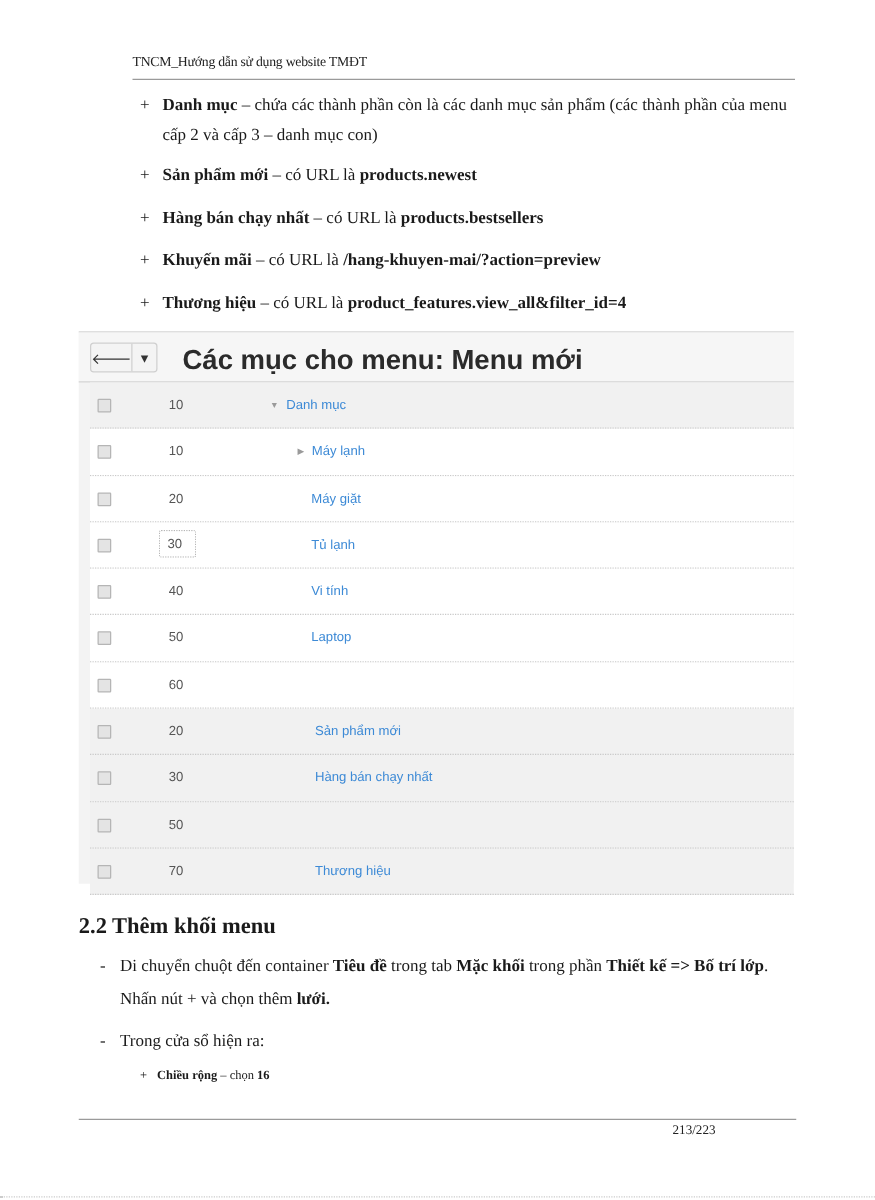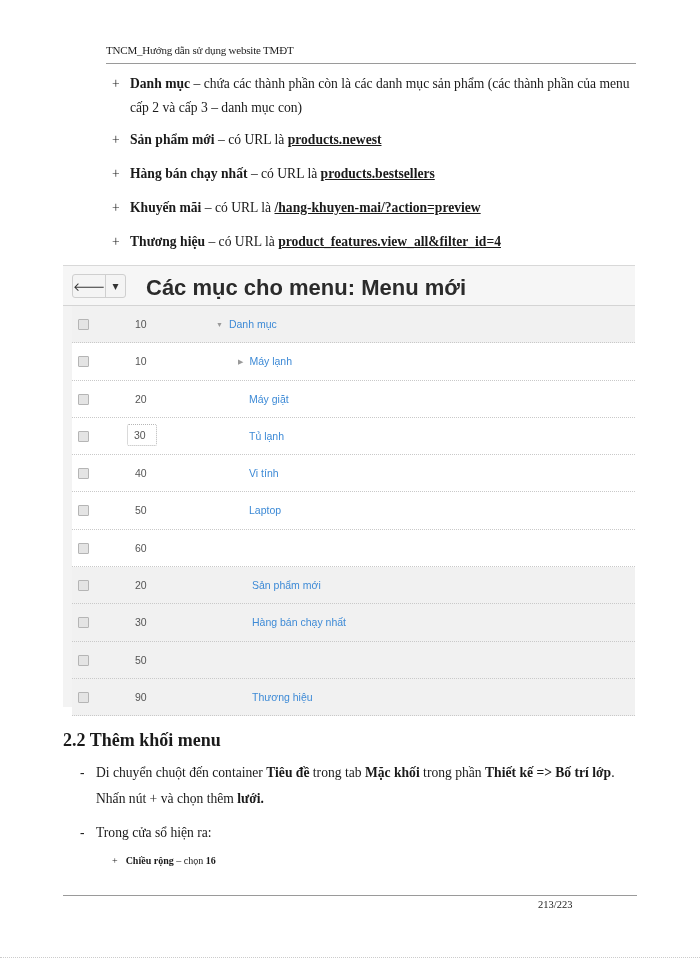--- a/index.html
+++ b/index.html
@@ -13,21 +13,21 @@
       font-size: 11px; color: #222; letter-spacing: -0.2px;
     }
     .header-rule {
       position: absolute; left: 106px; top: 63px; width: 530px; height: 0;
       border-top: 1px solid #9a9a9a;
     }
     .bullets { position: absolute; left: 112px; top: 72px; width: 525px; }
     .bullet { position: relative; padding-left: 18px; font-size: 13.6px; line-height: 24px; margin-bottom: 10px; }
     .bullet .mark { position: absolute; left: 0; top: 0; }
     .bullet b { font-weight: bold; }
-    .bullet .url { font-weight: bold; text-decoration: underline; }
+    .bullet .url { font-weight: bold; }
     .b1 { margin-bottom: 8px; }
 
     
     .shot {
       position: absolute; left: 63px; top: 265px; width: 572px; height: 441px;
       background: #f3f3f3; font-family: "Liberation Sans", "DejaVu Sans", sans-serif;
       border-top: 1px solid #d8d8d8;
     }
     .shot-head {
       position: absolute; left: 0; top: 0; width: 572px; height: 39px; background: #f6f6f6;
@@ -168,21 +168,21 @@
         <div class="pos">30</div>
         <div class="name" style="left: 180px;"><span>Hàng bán chạy nhất</span></div>
       </div>
       <div class="row grey">
         <div class="cb"></div>
         <div class="pos">50</div>
         <div class="name" style="left: 180px; margin-top: 31px;"><span>Hàng khuyến mãi</span></div>
       </div>
       <div class="row grey">
         <div class="cb"></div>
-        <div class="pos">90</div>
+        <div class="pos">70</div>
         <div class="name" style="left: 180px;"><span>Thương hiệu</span></div>
       </div>
     </div>
 </div>
 
 <div class="sec-title">2.2  Thêm khối menu</div>
 
 <div class="dash-list" id="dash-list">
     <div class="dash"><span class="mark">-</span><span>Di chuyển chuột đến container </span><b>Tiêu đề</b><span> trong tab </span><b>Mặc khối</b><span> trong phần </span><b>Thiết kế =&gt; Bố trí lớp</b><span>. Nhấn nút + và chọn thêm </span><b>lưới.</b></div>
     <div class="dash"><span class="mark">-</span><span>Trong cửa sổ hiện ra:</span></div>

